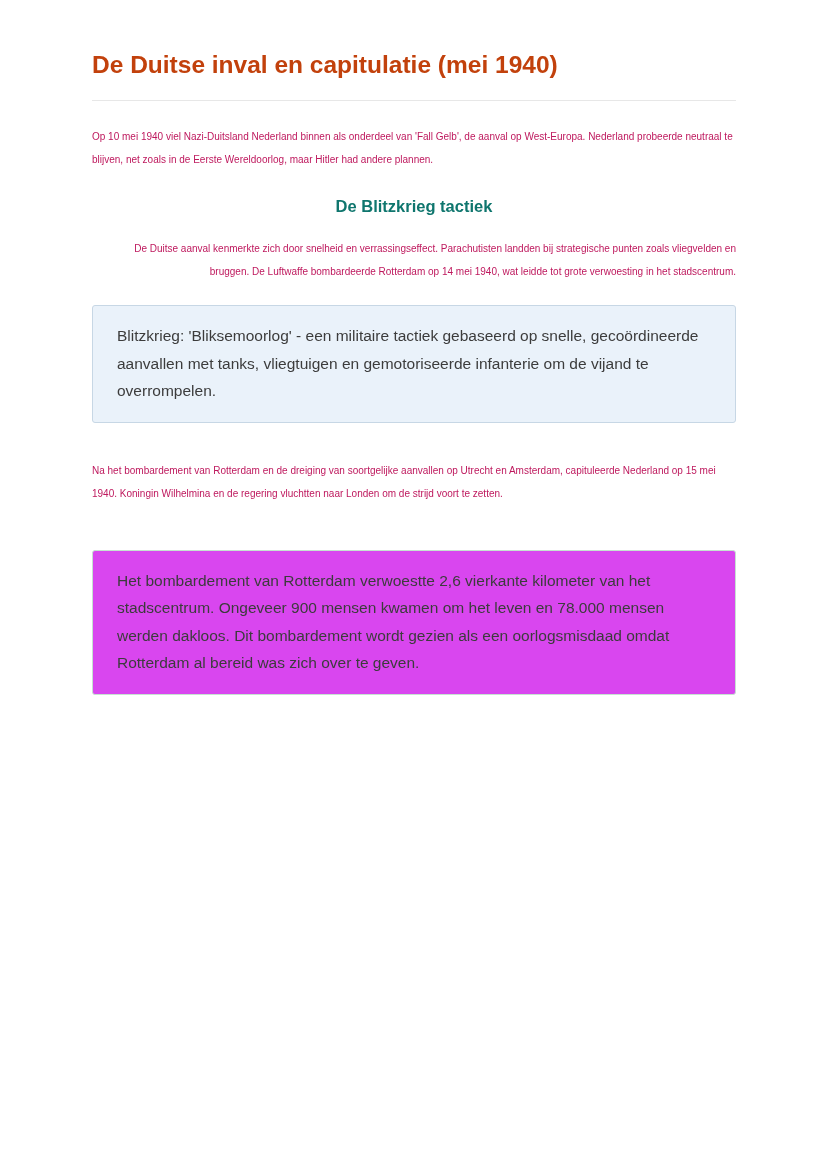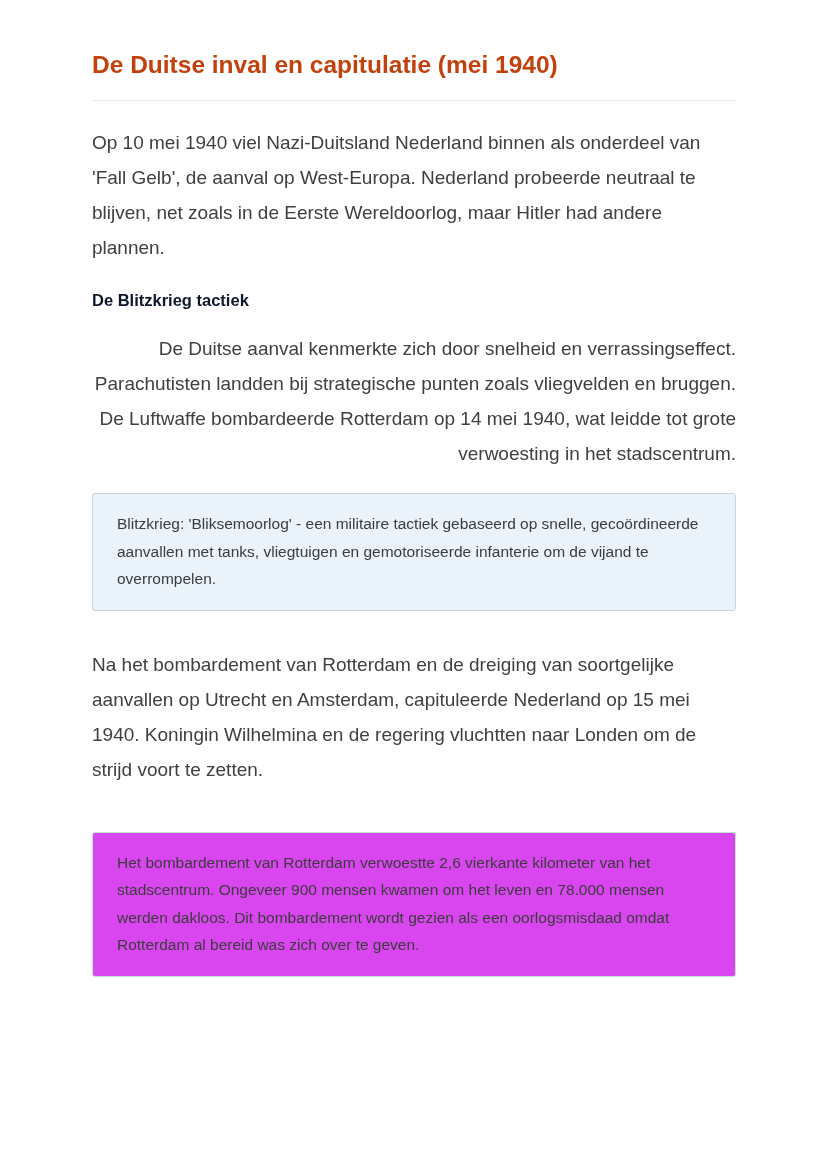--- a/index.html
+++ b/index.html
@@ -24,30 +24,31 @@
     font-weight: 700;
     color: #c2410c;
   }
   .divider {
     margin-top: 21px;
     height: 0;
     border-bottom: 1px solid #e7e7e7;
   }
   p.body-par {
     margin: 24px 0 0 0;
-    font-size: 19px;
-    line-height: 35px;
-    color: #404040;
+    font-size: 10px;
+    line-height: 23px;
+    color: #be185d;
   }
   h2.section-title {
     margin: 26px 0 0 0;
     font-size: 16.5px;
     line-height: 1.2;
     font-weight: 700;
-    color: #0f172a;
+    color: #0f766e;
+    text-align: center;
   }
   h2.section-title + p.body-par { margin-top: 20px; text-align: right; }
   .callout {
     margin-top: 22px;
     border-radius: 3px;
     padding: 16px 32px 17px 24px;
     border: 1px solid;
   }
   .callout p {
     margin: 0;

